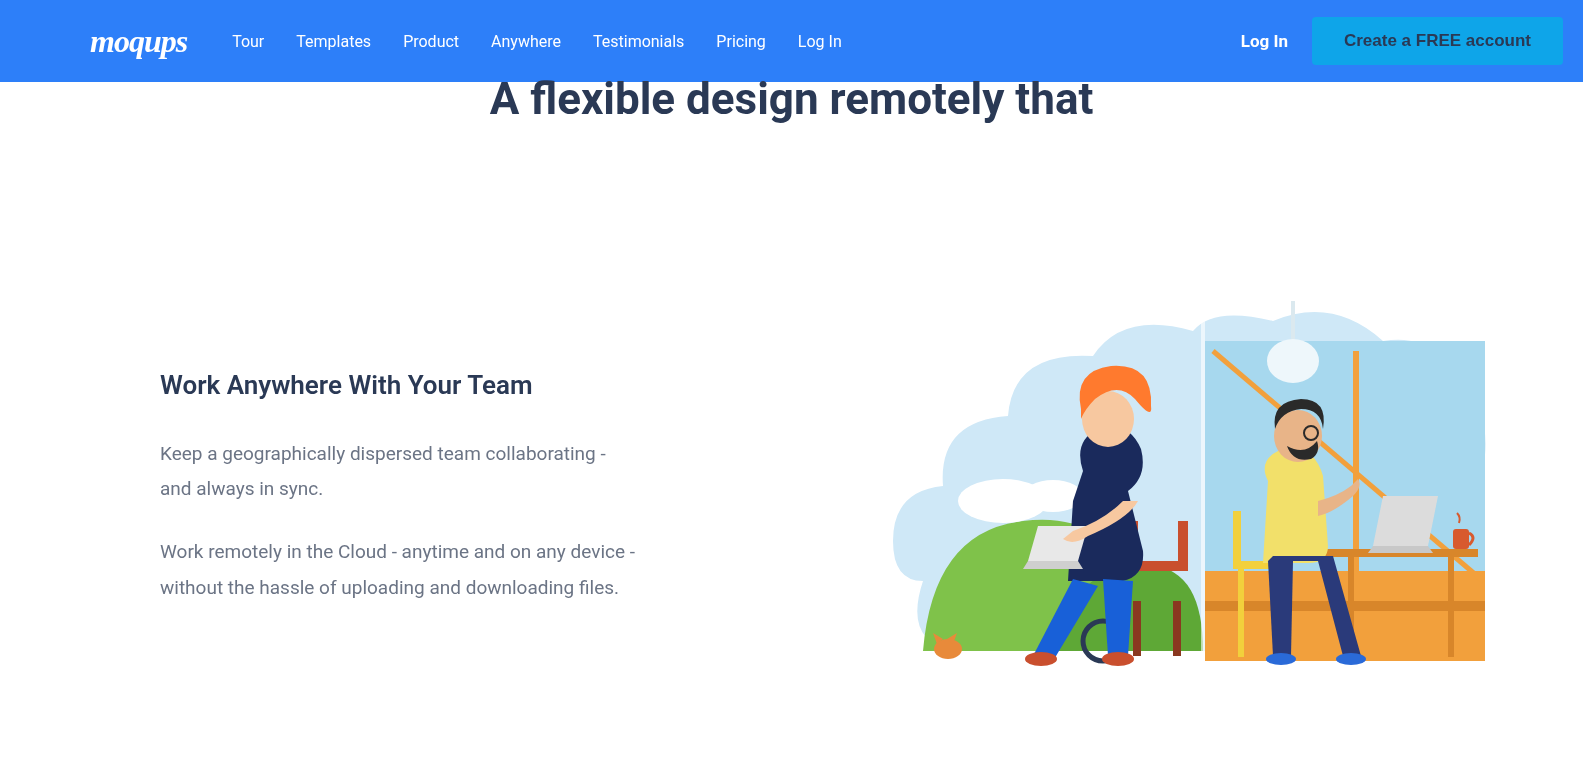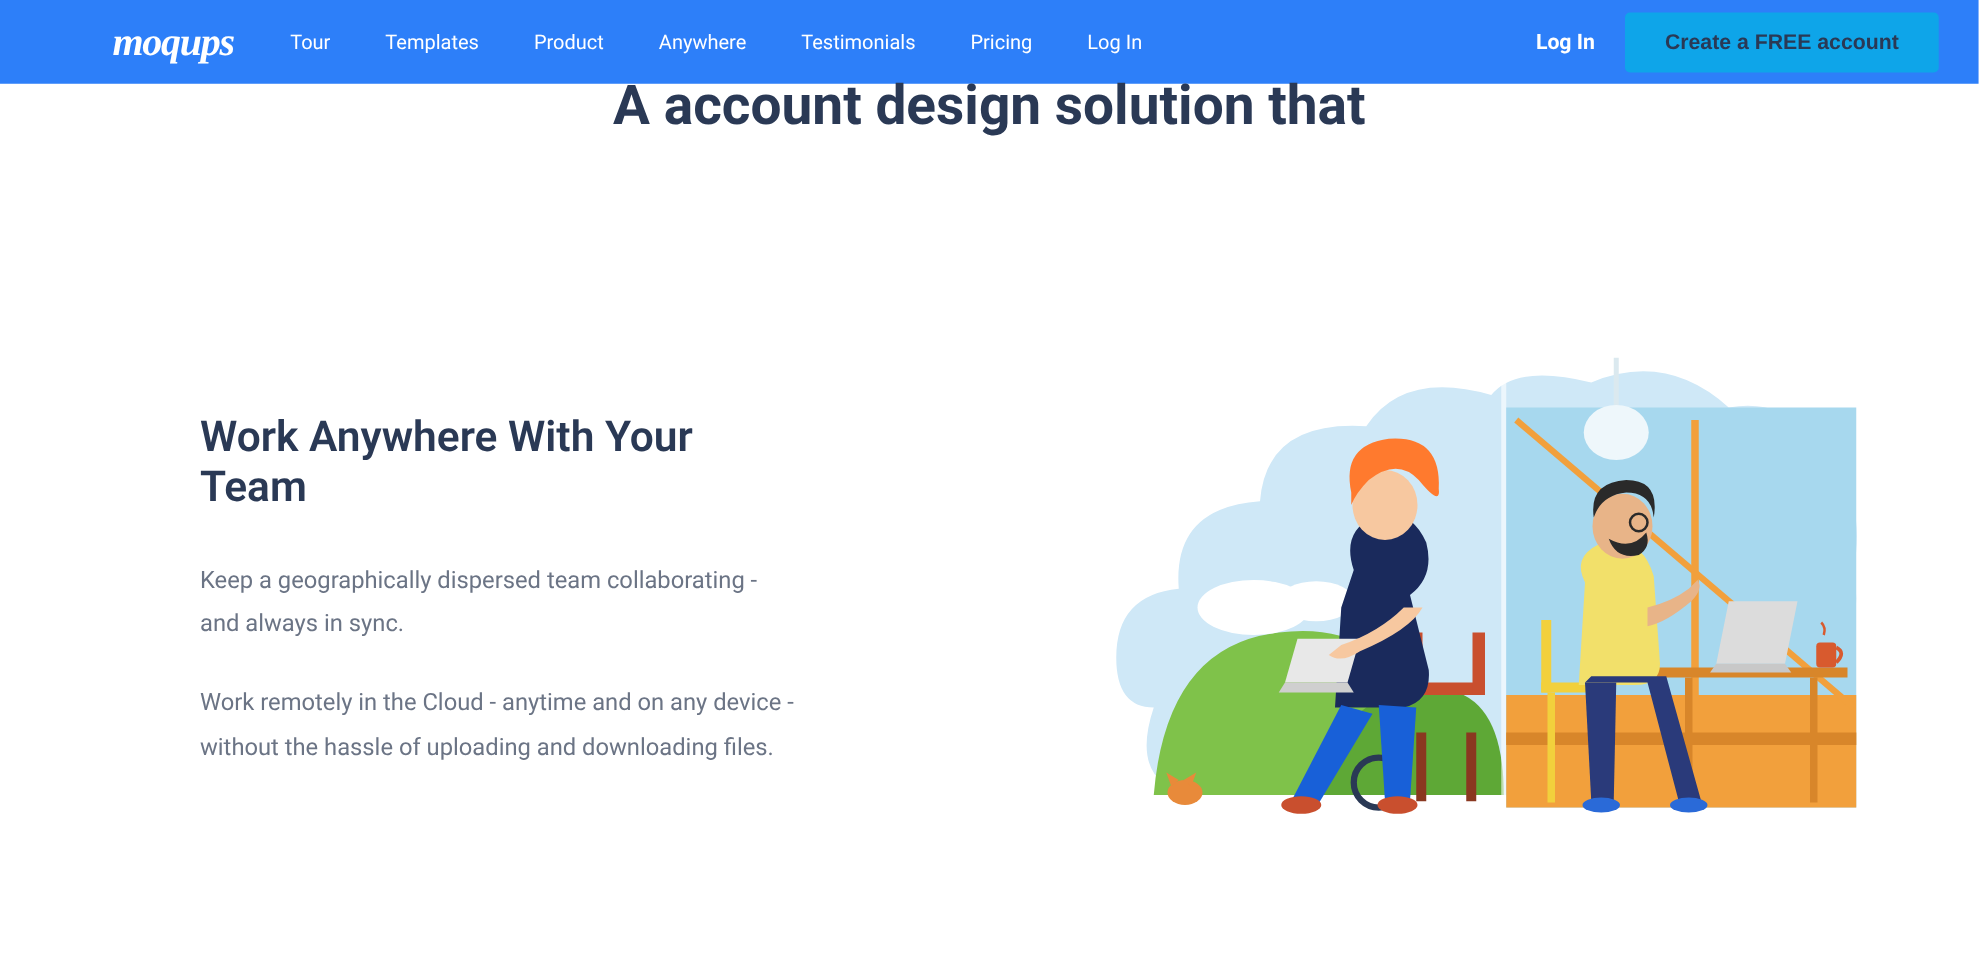--- a/index.html
+++ b/index.html
@@ -4,38 +4,38 @@
 <style>
 * { margin: 0; padding: 0; box-sizing: border-box; }
 body {
   font-family: -apple-system, BlinkMacSystemFont, "Segoe UI", Roboto, Helvetica, Arial, sans-serif;
   background: #fff;
   color: #2a3955;
   width: 1583px;
 }
 .header {
   background: #2d7ff9;
-  height: 67px;
+  height: 82px;
   display: flex;
   align-items: center;
-  padding: 0 32px 0 90px;
+  padding: 0 20px 0 90px;
   position: relative;
 }
 .logo {
   font-family: cursive;
   font-size: 32px;
   font-style: italic;
   font-weight: bold;
   color: #fff;
   margin-right: 45px;
   letter-spacing: -1px;
 }
 .nav {
   display: flex;
-  gap: 44px;
+  gap: 32px;
   flex: 1;
 }
 .nav a {
   color: #fff;
   text-decoration: none;
   font-size: 16px;
   font-weight: 400;
 }
 .header-right {
   display: flex;
@@ -73,21 +73,21 @@
 .content {
   display: flex;
   align-items: center;
   padding: 120px 90px 40px 160px;
   gap: 80px;
 }
 .text-col {
   flex: 0 0 480px;
 }
 .text-col h2 {
-  font-size: 34px;
+  font-size: 26px;
   font-weight: 600;
   color: #2a3955;
   margin-bottom: 36px;
 }
 .text-col p {
   font-size: 19px;
   line-height: 1.85;
   color: #6b7485;
   margin-bottom: 28px;
 }
@@ -116,21 +116,21 @@
     <a href="#">Log In</a>
   </nav>
   <div class="header-right">
     <a href="#" class="login-link">Log In</a>
     <button class="cta-btn">Create a FREE account</button>
   </div>
 </header>
 
 <section class="hero">
   <h1>
-    <span>A account design solution that</span><br>
+    <span>A flexible design remotely that</span><br>
   </h1>
 </section>
 
 <section class="content">
   <div class="text-col">
     <h2>Work Anywhere With Your Team</h2>
     <p>Keep a geographically dispersed team collaborating - and always in sync.</p>
     <p>Work remotely in the Cloud - anytime and on any device - without the hassle of uploading and downloading files.</p>
   </div>
   <div class="illus-col">

